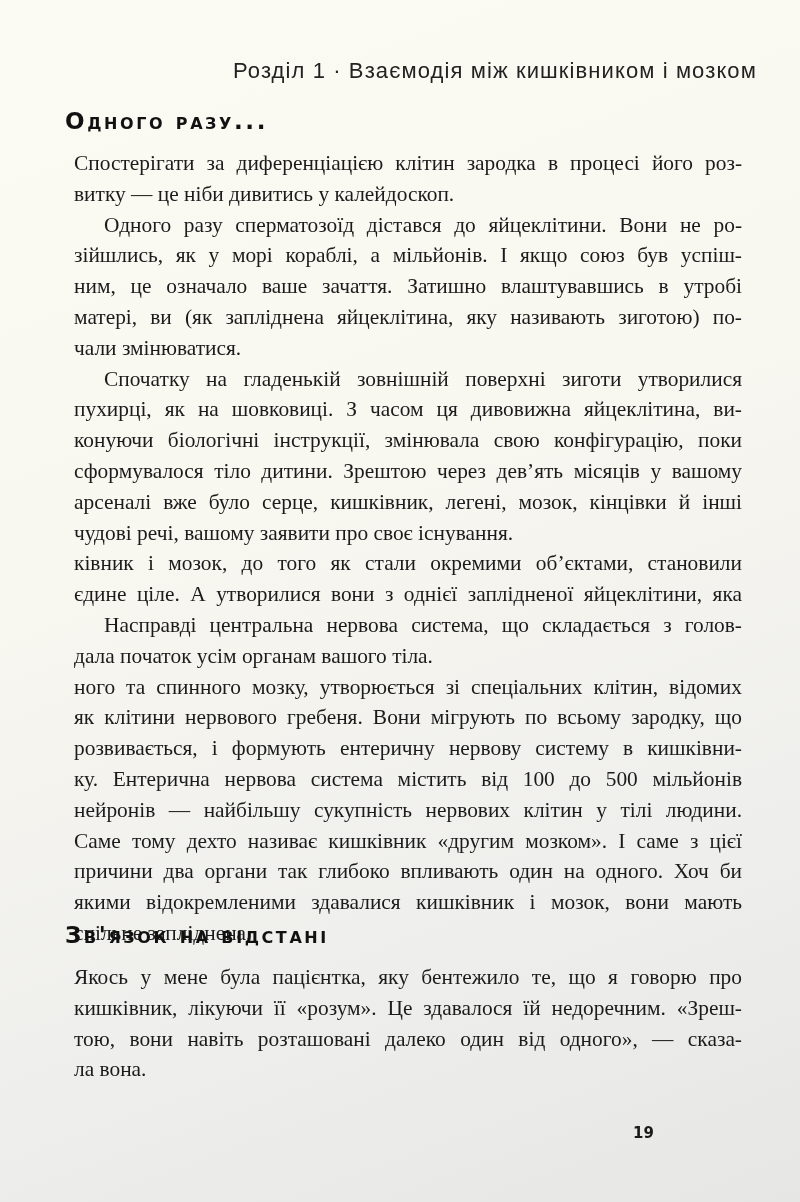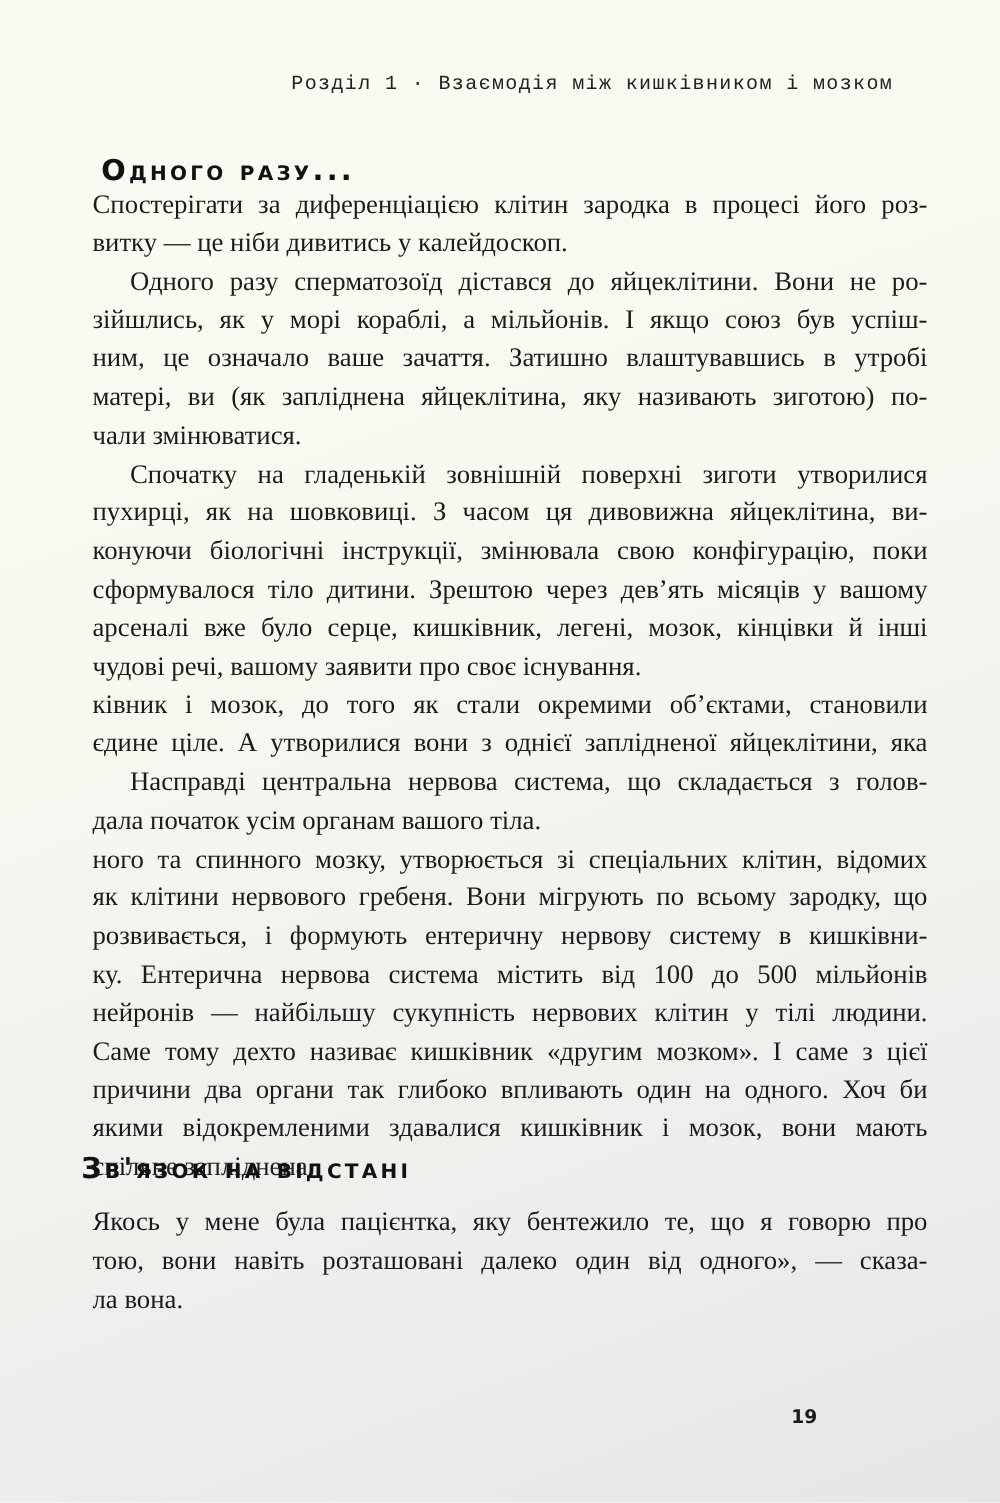--- a/index.html
+++ b/index.html
@@ -11,22 +11,22 @@
       height: 1202px;
       overflow: hidden;
       background: linear-gradient(160deg, #fbfaf3 0%, #f8f7f0 40%, #eeeeec 75%, #e6e6e4 100%);
       position: relative;
       color: #1a1a1a;
     }
     .running-head {
       position: absolute;
       top: 58px;
       left: 233px;
-      font-family: Liberation Mono, monospace;
-      font-size: 16px;
+      font-family: Liberation Sans, sans-serif;
+      font-size: 22px;
       letter-spacing: 1.1px;
       color: #222;
       white-space: nowrap;
     }
     .section-title {
       position: absolute;
       left: 65px;
       font-family: "DejaVu Sans", sans-serif;
       font-weight: bold;
       font-size: 23px;
@@ -70,21 +70,21 @@
       font-weight: bold;
       font-size: 15px;
       color: #1a1a1a;
     }
   </style>
 </head>
 <body>
 
 <div class="running-head">Розділ 1 · Взаємодія між кишківником і мозком</div>
 
-<h2 class="section-title t1" style="margin:16px;">Одного разу...</h2>
+<h2 class="section-title t1" style="margin:0;">Одного разу...</h2>
 <div class="body-text b1">
     <span class="line">Спостерігати за диференціацією клітин зародка в процесі його роз-</span>
     <span class="line last">витку — це ніби дивитись у калейдоскоп.</span>
     <span class="line indent">Одного разу сперматозоїд дістався до яйцеклітини. Вони не ро-</span>
     <span class="line">зійшлись, як у морі кораблі, а мільйонів. І якщо союз був успіш-</span>
     <span class="line">ним, це означало ваше зачаття. Затишно влаштувавшись в утробі</span>
     <span class="line">матері, ви (як запліднена яйцеклітина, яку називають зиготою) по-</span>
     <span class="line last">чали змінюватися.</span>
     <span class="line indent">Спочатку на гладенькій зовнішній поверхні зиготи утворилися</span>
     <span class="line">пухирці, як на шовковиці. З часом ця дивовижна яйцеклітина, ви-</span>
@@ -103,17 +103,18 @@
     <span class="line">нейронів — найбільшу сукупність нервових клітин у тілі людини.</span>
     <span class="line">Саме тому дехто називає кишківник «другим мозком». І саме з цієї</span>
     <span class="line">причини два органи так глибоко впливають один на одного. Хоч би</span>
     <span class="line">якими відокремленими здавалися кишківник і мозок, вони мають</span>
     <span class="line last">спільне запліднена.</span>
   </div>
 
 <h2 class="section-title t2" style="margin:0;">Зв'язок на відстані</h2>
 <div class="body-text b2">
     <span class="line">Якось у мене була пацієнтка, яку бентежило те, що я говорю про</span>
+    <span class="line">кишківник, лікуючи її «розум». Це здавалося їй недоречним. «Зреш-</span>
     <span class="line">тою, вони навіть розташовані далеко один від одного», — сказа-</span>
     <span class="line last">ла вона.</span>
   </div>
 
 <div class="page-number">19</div>
 
 </body></html>

